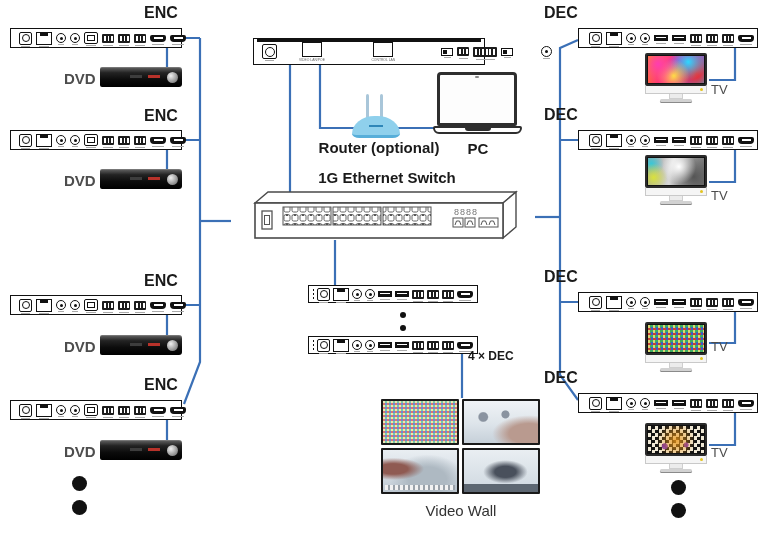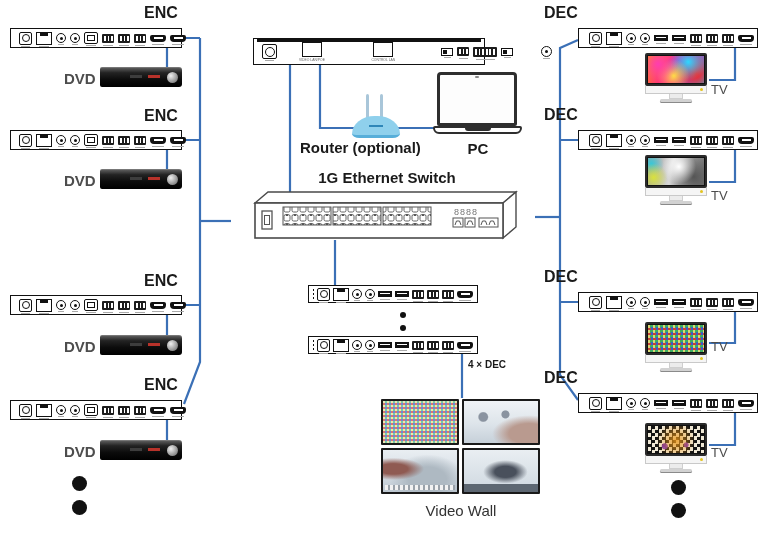--- a/index.html
+++ b/index.html
@@ -15,23 +15,23 @@
   .enc-label{left:144px;}
   .el1{top:5px}.el2{top:108px}.el3{top:273px}.el4{top:377px}
   .dec-label{left:544px;}
   .rl1{top:5px}.rl2{top:107px}.rl3{top:269px}.rl4{top:370px}
   .dvd-label{left:64px;font-size:15px;font-weight:600;}
   .dl1{top:71px}.dl2{top:173px}.dl3{top:339px}.dl4{top:444px}
   .tv-label{left:711px;font-size:13px;}
   .tl1{top:83px}.tl2{top:189px}.tl3{top:340px}.tl4{top:446px}
   .t-controller{left:253px;top:13px;width:232px;text-align:center;font-size:16px;}
   .t-switch{left:251px;top:170px;width:272px;text-align:center;font-size:15px;}
-  .t-router{left:300px;top:140px;width:158px;text-align:left;font-size:15px;}
+  .t-router{left:300px;top:140px;width:158px;text-align:center;font-size:15px;}
   .t-pc{left:437px;top:141px;width:82px;text-align:center;font-size:15px;}
-  .t-4dec{left:468px;top:360px;font-size:10px;}
+  .t-4dec{left:468px;top:350px;font-size:12px;}
   .t-vw{left:381px;top:503px;width:160px;text-align:center;font-size:15px;color:#333;}
 
   
   .panel{position:absolute;box-sizing:border-box;background:#fff;border:1.6px solid #111;
          display:flex;align-items:center;padding:0 4px;}
   .enc-dev{left:10px;width:172px;height:20px;gap:4px;}
   .ed1{top:28px}.ed2{top:130px}.ed3{top:295px}.ed4{top:400px}
   .dec-dev{left:578px;width:180px;height:20px;gap:4px;padding-left:6px;}
   .rd1{top:28px}.rd2{top:130px}.rd3{top:292px}.rd4{top:393px}
   .cdec{left:308px;width:170px;height:18px;gap:3px;}

